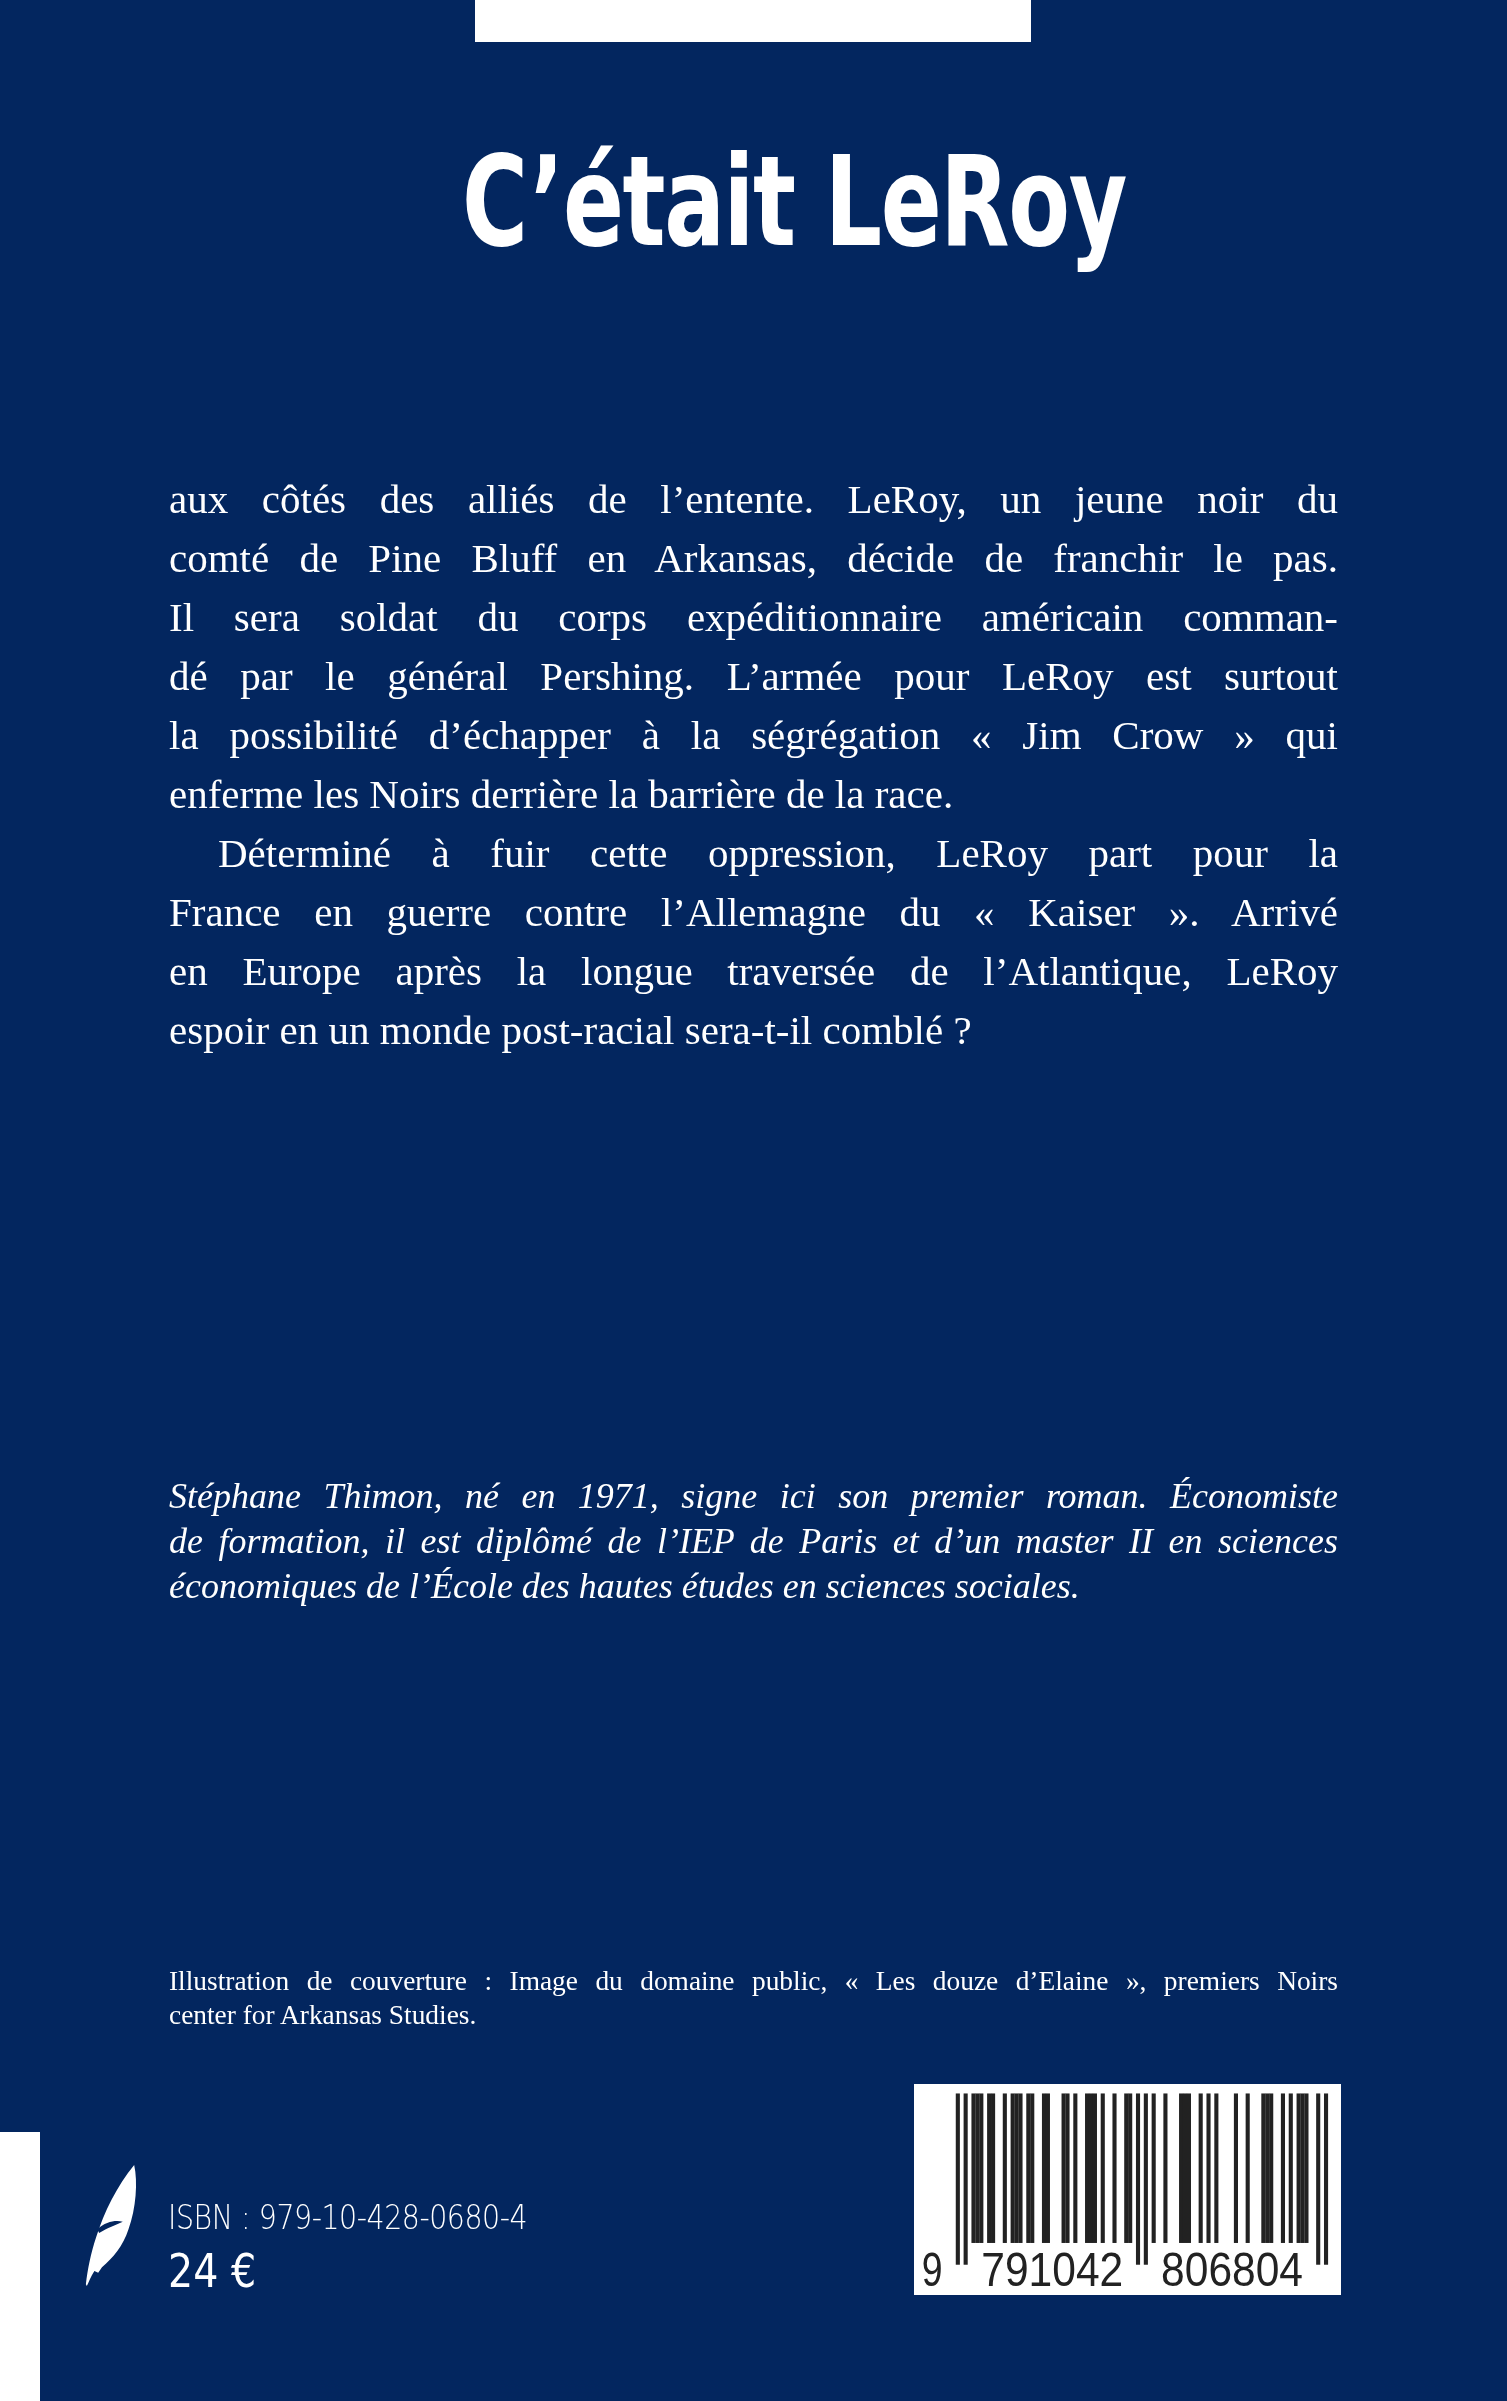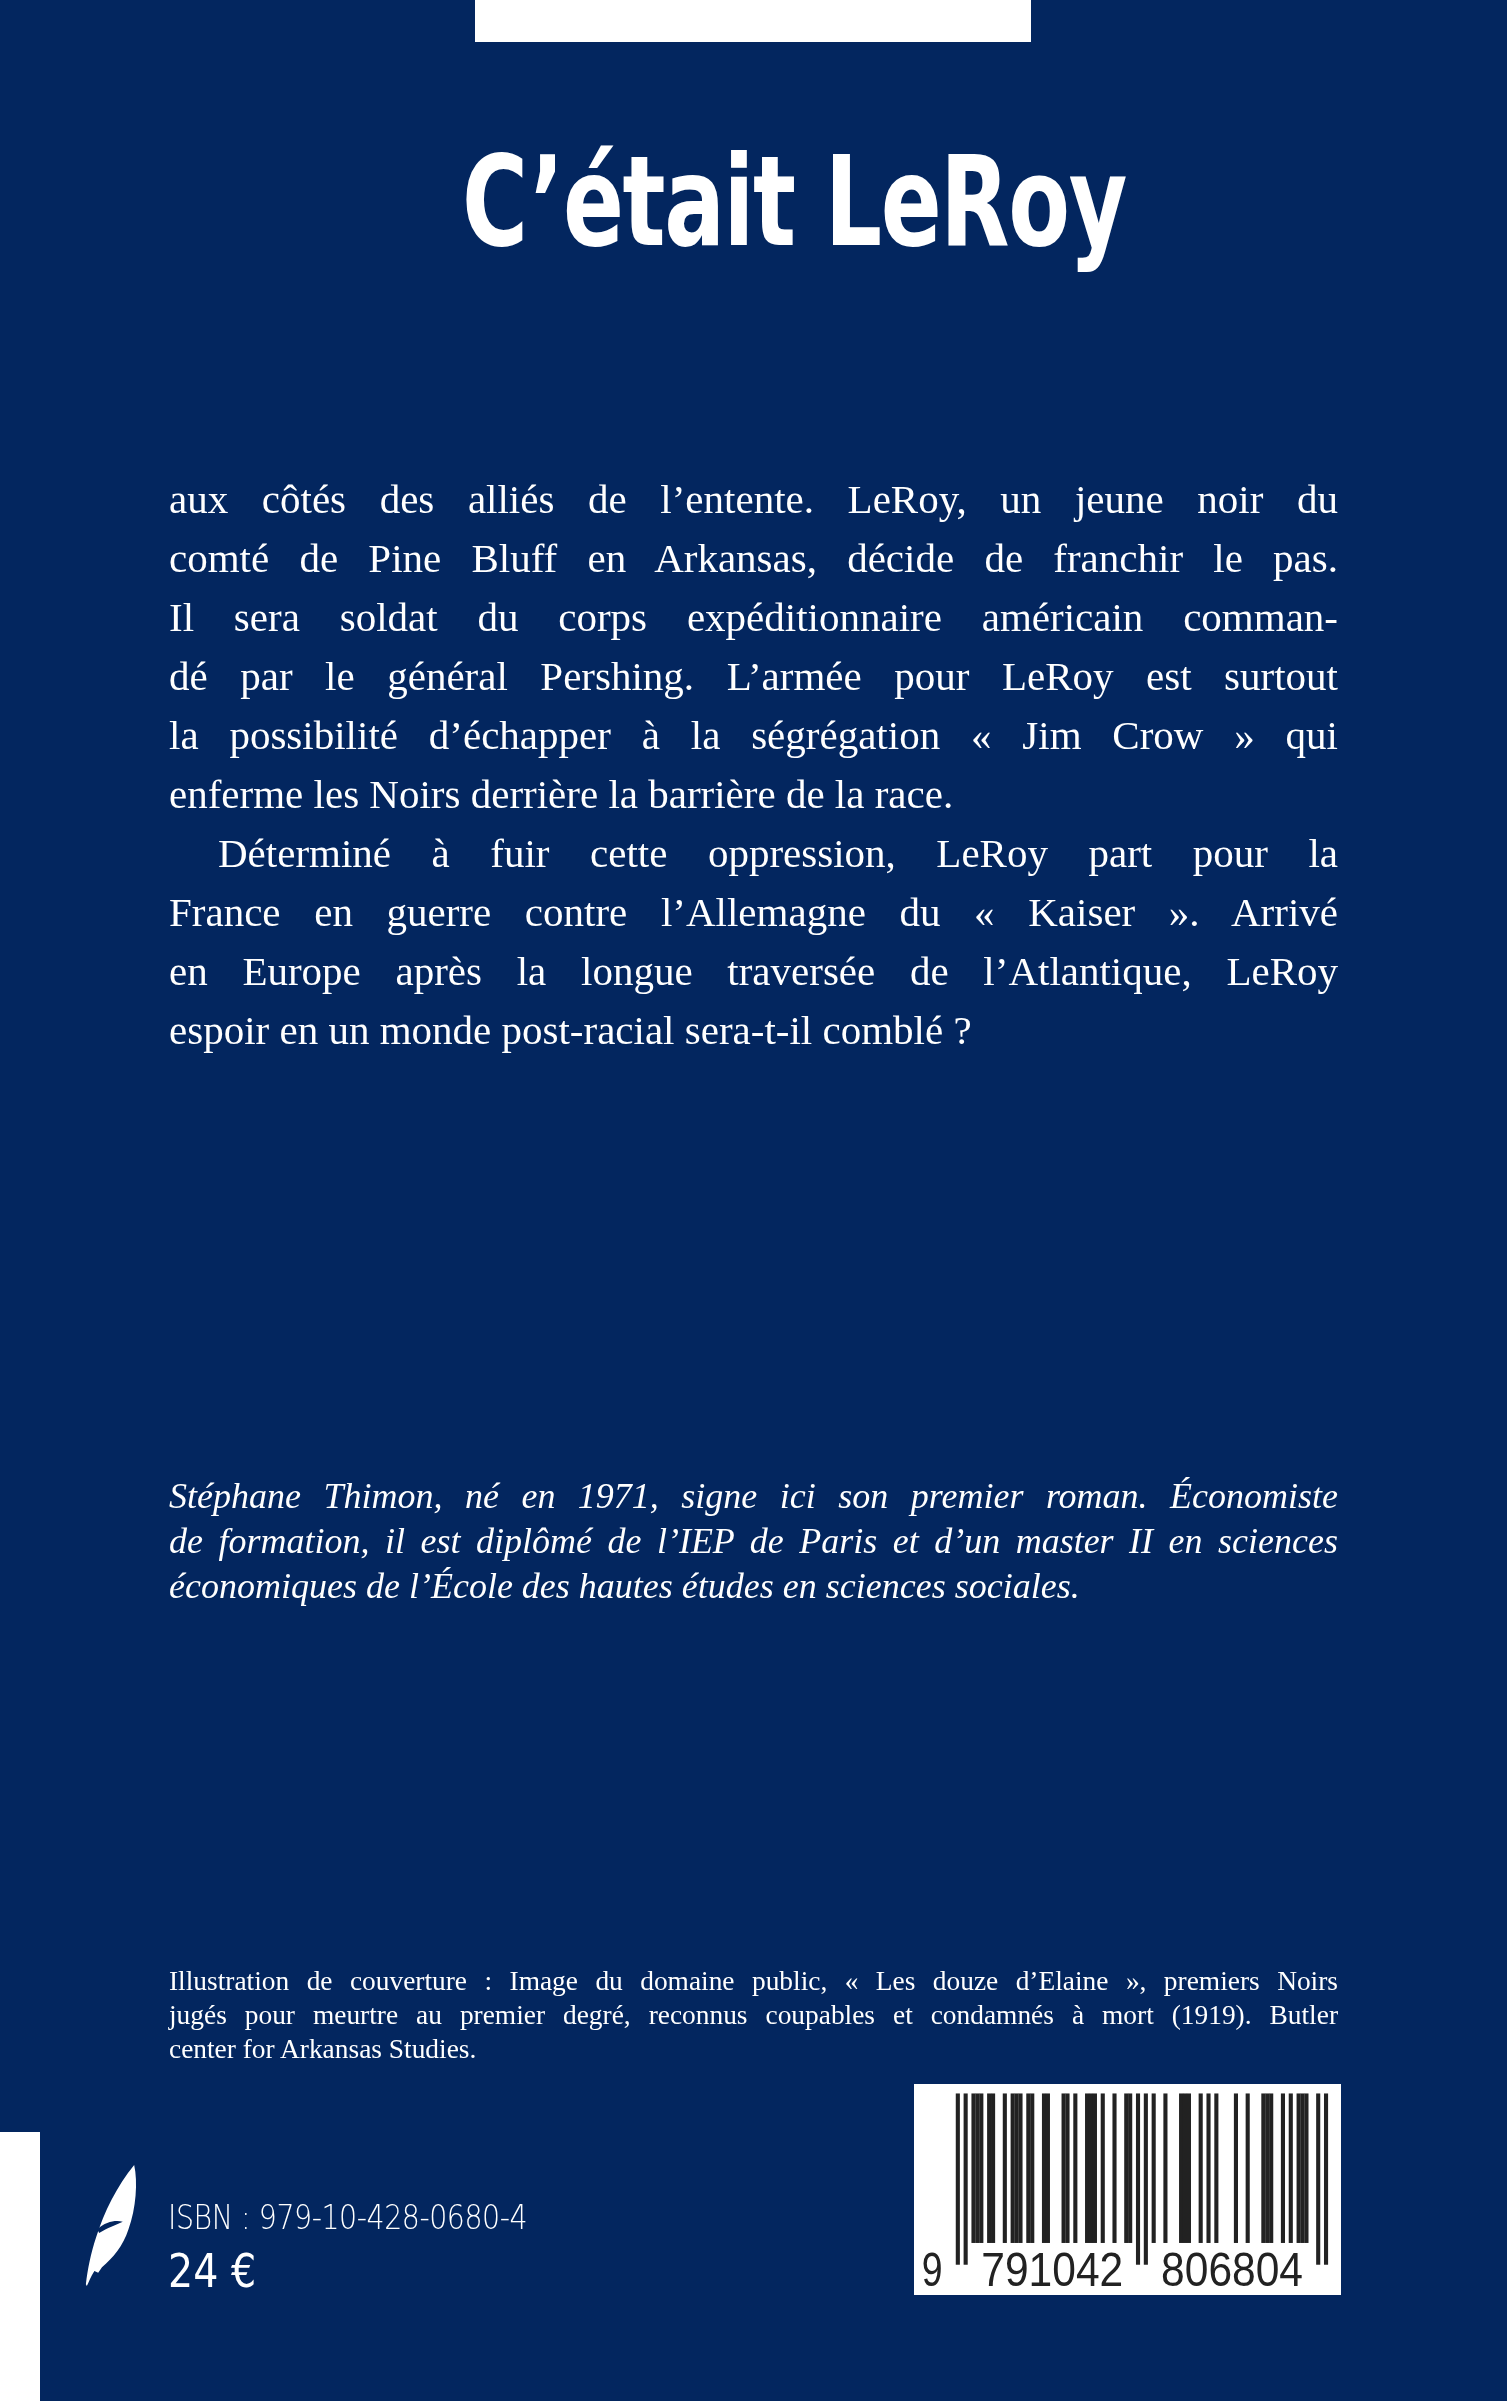--- a/index.html
+++ b/index.html
@@ -115,21 +115,20 @@
 </div>
 
 <div class="bio">
   <span class="line">Stéphane Thimon, né en 1971, signe ici son premier roman. Économiste</span>
   <span class="line">de formation, il est diplômé de l’IEP de Paris et d’un master II en sciences</span>
   <span class="line last">économiques de l’École des hautes études en sciences sociales.</span>
 </div>
 
 <div class="credit">
   <span class="line">Illustration de couverture : Image du domaine public, « Les douze d’Elaine », premiers Noirs</span>
-  <span class="line">jugés pour meurtre au premier degré, reconnus coupables et condamnés à mort (1919). Butler</span>
   <span class="line last">center for Arkansas Studies.</span>
 </div>
 
 <div class="left-strip"></div>
 
 <div class="feather">
   <svg width="59" height="125" viewBox="0 0 62 132">
     <path d="M56 2 C60 20 58 48 50 70 C44 88 34 100 22 110 L18 116 L14 114 C10 120 8 126 6 130 L5 128 C7 112 10 96 16 78 C24 52 38 24 56 2 Z" fill="#ffffff"></path>
     <path d="M17 70 C26 62 36 60 44 62 C36 66 28 68 19 74 Z" fill="#03265f"></path>
   </svg>

